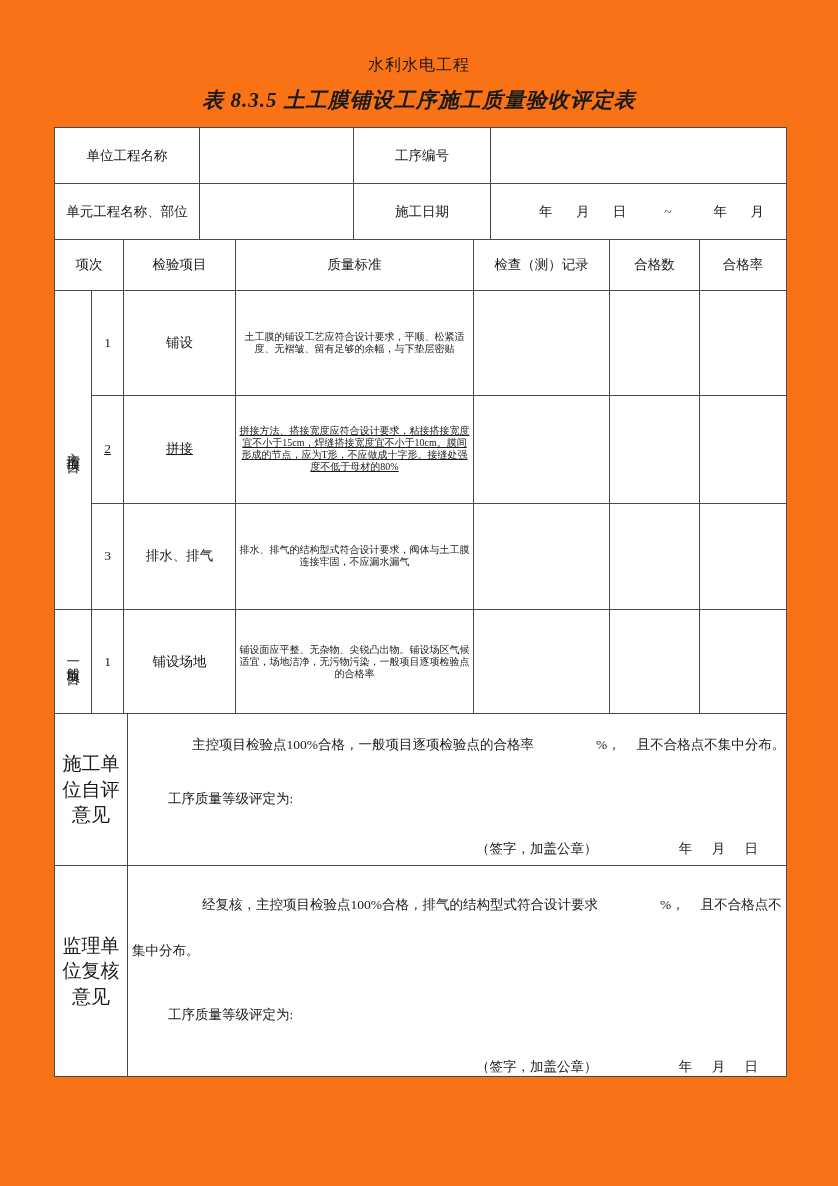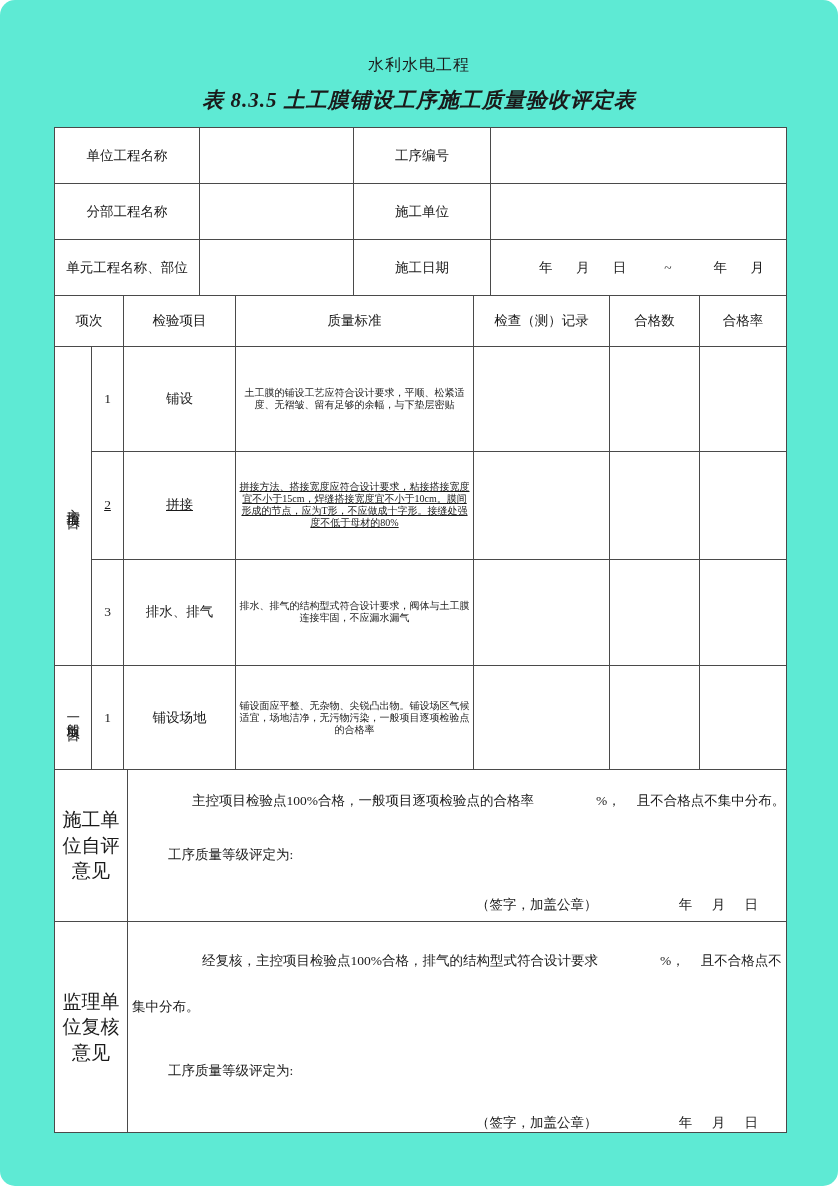--- a/index.html
+++ b/index.html
@@ -1,23 +1,22 @@
 <!DOCTYPE html>
 <html><head>
 <meta charset="utf-8">
 <style>
   html,body{margin:0;padding:0;background:#ffffff;}
   .page{
     position:relative;
     width:838px;height:1186px;
-    background:#5eead4;
+    background:#f97316;
     font-family:"Liberation Serif", serif;
     color:#1a1a1a;
     overflow:hidden;
-    border-radius:15px;
   }
   .title-small{
     position:absolute;top:55px;left:0;width:100%;
     text-align:center;font-size:16px;letter-spacing:1px;
   }
   .title-main{
     position:absolute;top:86px;left:0;width:100%;
     text-align:center;font-size:21px;font-weight:bold;letter-spacing:1px;font-style:italic;
   }
   table{border-collapse:collapse;table-layout:fixed;background:#fff;}
@@ -79,26 +78,20 @@
           <col style="width:296px">
         </colgroup>
       <tbody>
           <tr class="h55">
         <td>单位工程名称</td>
         <td></td>
         <td>工序编号</td>
         <td></td>
       </tr>
       <tr class="h55">
-        <td>分部工程名称</td>
-        <td></td>
-        <td>施工单位</td>
-        <td></td>
-      </tr>
-      <tr class="h55">
         <td>单元工程名称、部位</td>
         <td></td>
         <td>施工日期</td>
         <td class="date-cell">
           <div class="date-flex">
             <span class="dt">年 月 日</span>
             <span class="tilde">~</span>
             <span class="dt">年 月 日</span>
           </div>
         </td>

